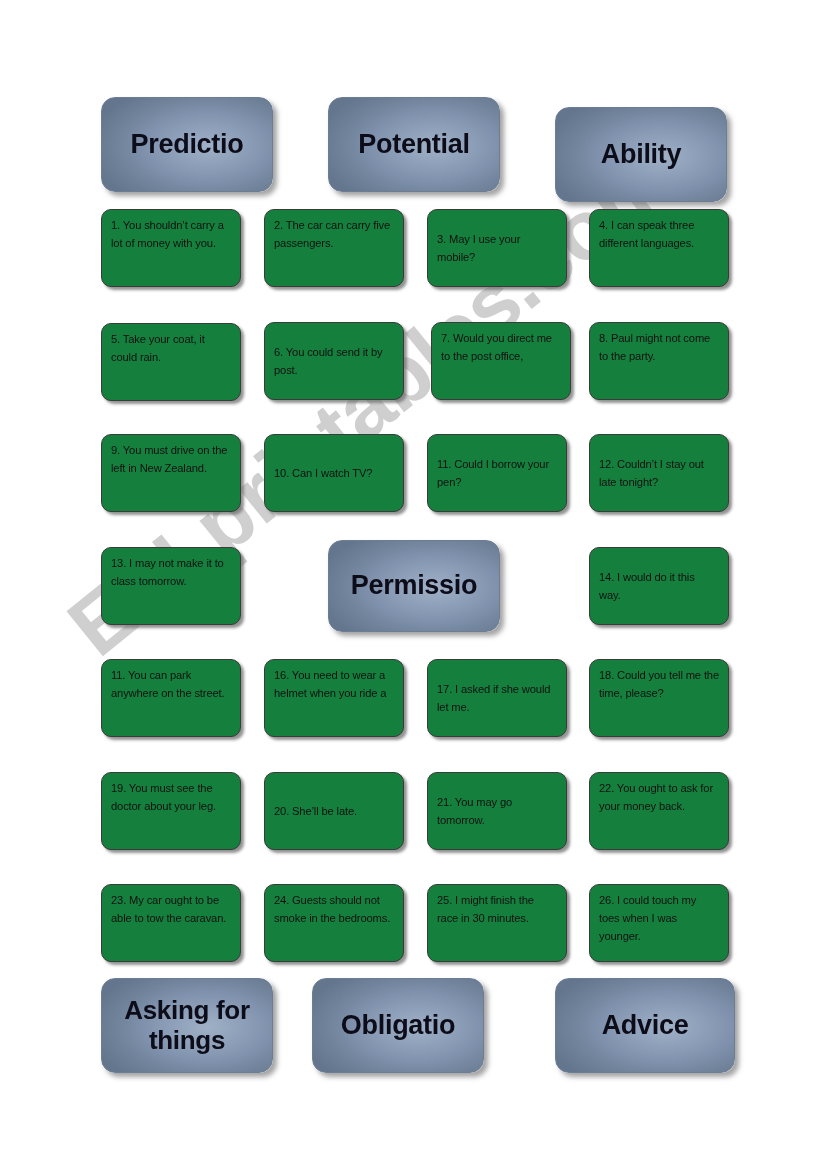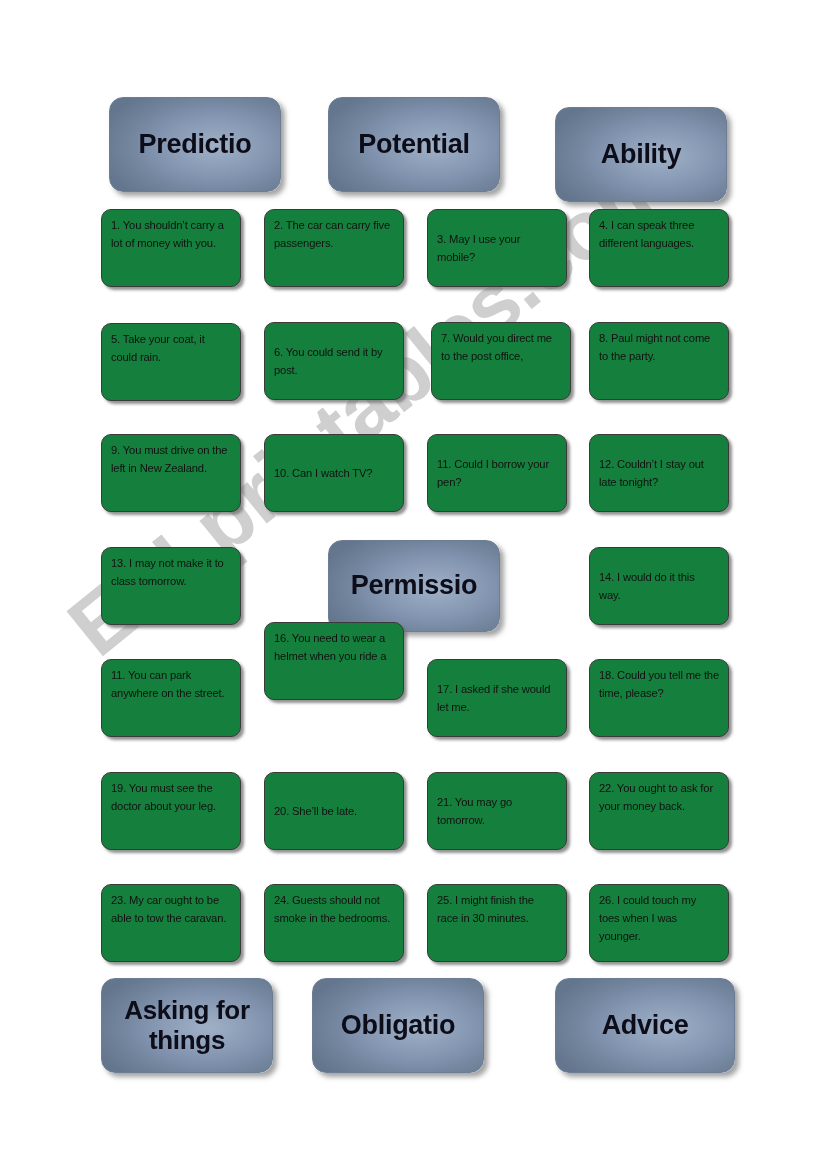--- a/index.html
+++ b/index.html
@@ -113,21 +113,21 @@
 </style>
 </head>
 <body>
 
 <div id="sheet">
 
   <div class="watermark">
     <div class="watermark-text">ESLprintables.com</div>
   </div>
 
-  <div class="cat-card" style="left:101px; top:97px; width:172px; height:95px;margin-left:8px;">
+  <div class="cat-card" style="left:101px; top:97px; width:172px; height:95px;">
     <span class="cat-label">Predictio</span>
   </div>
   <div class="cat-card" style="left:328px; top:97px; width:172px; height:95px;">
     <span class="cat-label">Potential</span>
   </div>
   <div class="cat-card" style="left:555px; top:107px; width:172px; height:95px;">
     <span class="cat-label">Ability</span>
   </div>
 
   <div class="cat-card" style="left:328px; top:540px; width:172px; height:92px;">
@@ -186,21 +186,21 @@
   <div class="item-card" style="left:101px; top:547px;">
     <span class="item-text">13. I may not make it to class tomorrow.</span>
   </div>
   <div class="item-card v-center" style="left:589px; top:547px;">
     <span class="item-text">14. I would do it this way.</span>
   </div>
 
   <div class="item-card" style="left:101px; top:659px;">
     <span class="item-text">11. You can park anywhere on the street.</span>
   </div>
-  <div class="item-card" style="left:264px; top:622px;">
+  <div class="item-card" style="left:264px; top:659px;">
     <span class="item-text">16. You need to wear a helmet when you ride a</span>
   </div>
   <div class="item-card v-center" style="left:427px; top:659px;">
     <span class="item-text">17. I asked if she would let me.</span>
   </div>
   <div class="item-card" style="left:589px; top:659px;">
     <span class="item-text">18. Could you tell me the time, please?</span>
   </div>
 
   <div class="item-card" style="left:101px; top:772px;">

